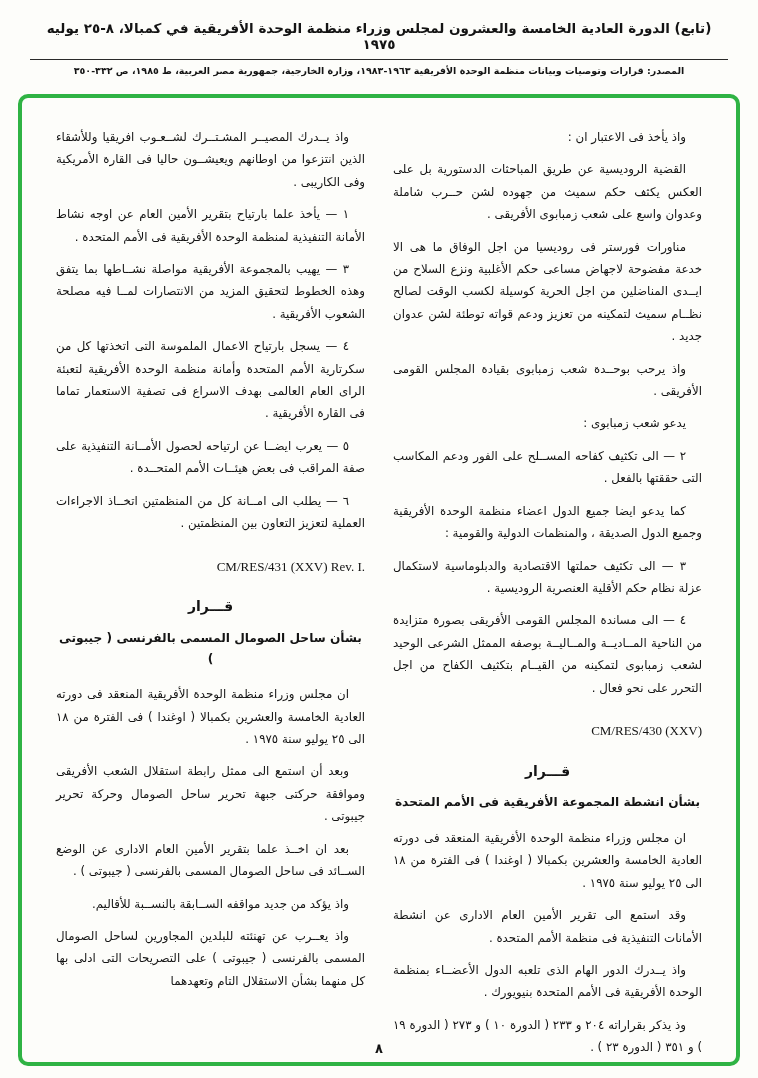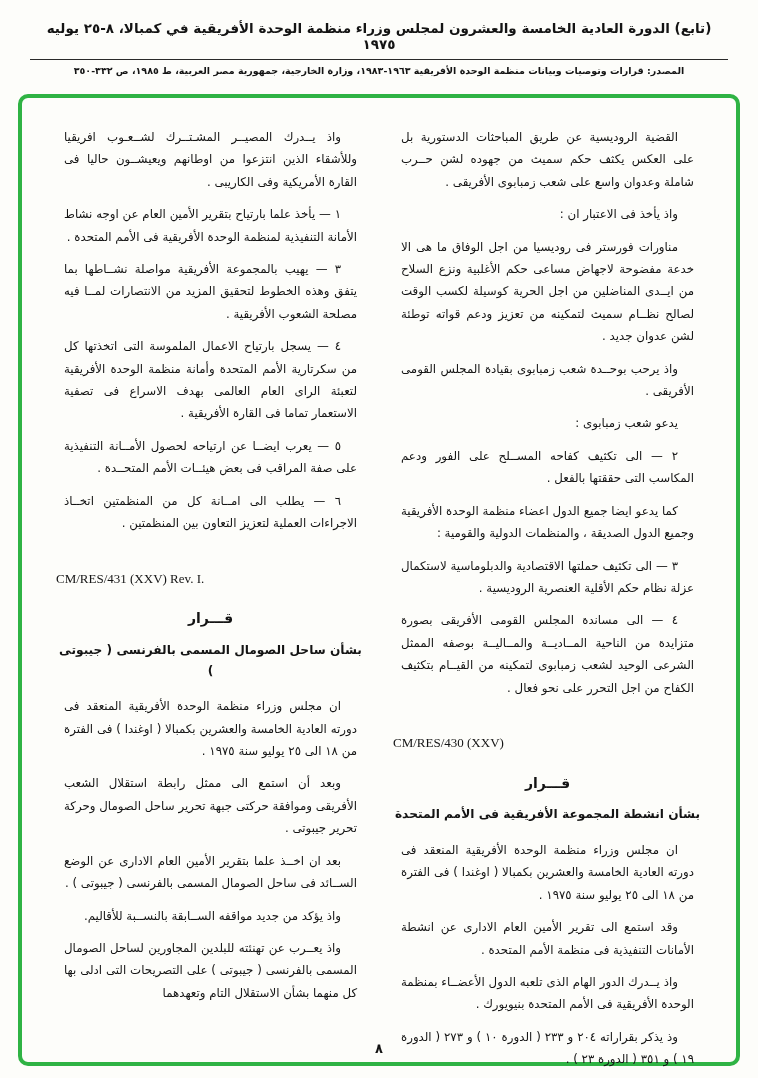--- a/index.html
+++ b/index.html
@@ -28,27 +28,27 @@
     background:#fdfdfa;
   }
   .columns { display:flex; direction:rtl; gap:28px; }
   .col {
     flex:1 1 0;
     direction:rtl;
     text-align:justify;
     font-size:11.8px;
     line-height:1.9;
   }
-  .para { margin:0 8px 10px; text-indent:16px; }
+  .para { margin:0 0 10px; text-indent:16px; }
   .ref {
     direction:ltr;
-    text-align:left;
+    text-align:right;
     font-family:"Liberation Serif", serif;
     font-size:13px;
-    margin:32px 0 14px;
+    margin:20px 0 14px;
     text-indent:0;
   }
   .res-title {
     text-align:center;
     font-weight:bold;
     font-size:14px;
     margin:8px 0 8px;
     text-indent:0;
   }
   .res-subject {
@@ -75,22 +75,22 @@
   <header class="doc-header">
     <div class="header-line1">(تابع) الدورة العادية الخامسة والعشرون لمجلس وزراء منظمة الوحدة الأفريقية في كمبالا، ٨-٢٥ يوليه ١٩٧٥</div>
     <hr class="header-rule">
     <div class="header-line2">المصدر: قرارات وتوصيات وبيانات منظمة الوحدة الأفريقية ١٩٦٣-١٩٨٣، وزارة الخارجية، جمهورية مصر العربية، ط ١٩٨٥، ص ٣٣٢-٣٥٠</div>
   </header>
 
   <div class="green-box">
     <div class="columns">
 
       <div class="col">
+        <p class="para">واذ يأخذ فى الاعتبار ان :</p>
         <p class="para">القضية الروديسية عن طريق المباحثات الدستورية بل على العكس يكثف حكم سميث من جهوده لشن حــرب شاملة وعدوان واسع على شعب زمبابوى الأفريقى .</p>
-        <p class="para">واذ يأخذ فى الاعتبار ان :</p>
         <p class="para">مناورات فورستر فى روديسيا من اجل الوفاق ما هى الا خدعة مفضوحة لاجهاض مساعى حكم الأغلبية ونزع السلاح من ايــدى المناضلين من اجل الحرية كوسيلة لكسب الوقت لصالح نظــام سميث لتمكينه من تعزيز ودعم قواته توطئة لشن عدوان جديد .</p>
         <p class="para">واذ يرحب بوحــدة شعب زمبابوى بقيادة المجلس القومى الأفريقى .</p>
         <p class="para">يدعو شعب زمبابوى :</p>
         <p class="para">٢ — الى تكثيف كفاحه المســلح على الفور ودعم المكاسب التى حققتها بالفعل .</p>
         <p class="para">كما يدعو ايضا جميع الدول اعضاء منظمة الوحدة الأفريقية وجميع الدول الصديقة ، والمنظمات الدولية والقومية :</p>
         <p class="para">٣ — الى تكثيف حملتها الاقتصادية والدبلوماسية لاستكمال عزلة نظام حكم الأقلية العنصرية الروديسية .</p>
         <p class="para">٤ — الى مساندة المجلس القومى الأفريقى بصورة متزايدة من الناحية المــاديــة والمــاليــة بوصفه الممثل الشرعى الوحيد لشعب زمبابوى لتمكينه من القيــام بتكثيف الكفاح من اجل التحرر على نحو فعال .</p>
         <p class="ref">CM/RES/430 (XXV)</p>
         <p class="res-title">قـــرار</p>
         <p class="res-subject">بشأن انشطة المجموعة الأفريقية فى الأمم المتحدة</p>

